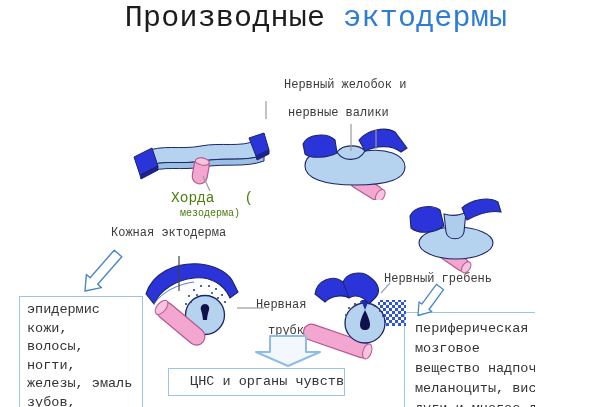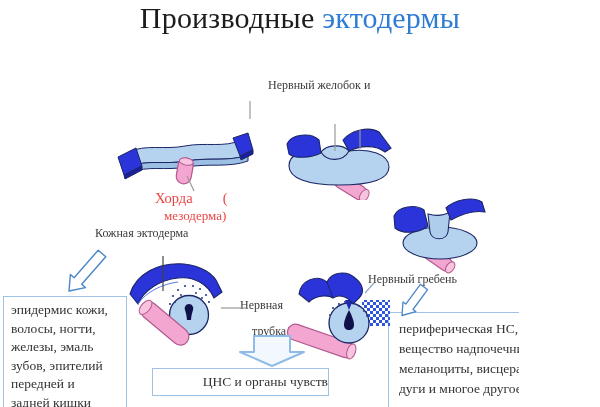--- a/index.html
+++ b/index.html
@@ -1,31 +1,31 @@
 <!DOCTYPE html>
 <html><head>
 <meta charset="utf-8">
 <style>
   html,body{margin:0;padding:0;background:#fff;}
   .slide{
     position:relative;width:519px;height:407px;background:#ffffff;
-    font-family:Liberation Serif, serif;overflow:hidden;
+    font-family:Liberation Mono, monospace;overflow:hidden;margin-left:16px;
   }
   .title{
     position:absolute;left:0;top:1px;width:600px;text-align:center;
     font-size:30px;font-weight:400;color:#1c1c1c;letter-spacing:0.2px;
   }
   .title .accent{color:#2e7cd6;}
   .lbl{
     position:absolute;font-size:12px;color:#3a3a3a;white-space:nowrap;
   }
-  .orange{color:#ef4444;}
+  .orange{color:#4d7c0f;}
   .chord{position:absolute;left:155px;top:190px;font-size:14.5px;}
   .chord .paren{margin-left:30px;}
-  .chord-sub{position:absolute;left:164px;top:208px;font-size:13px;}
+  .chord-sub{position:absolute;left:164px;top:208px;font-size:10px;}
   .txtbox{
     position:absolute;border:1.5px solid #9dc3e6;background:#fff;
     font-size:13.5px;color:#333;white-space:pre-line;
   }
   .box-left{left:3px;top:296px;width:108px;height:118px;padding:4px 7px;line-height:18.6px;}
   .box-right{left:388px;top:312px;width:202px;height:100px;padding:6px 10px;line-height:20px;}
   .box-cns{left:152px;top:368px;width:175px;height:26px;line-height:26px;text-align:right;white-space:nowrap;}
   .stage{position:absolute;}
   svg{display:block;}
   .overlay{position:absolute;left:0;top:0;pointer-events:none;}
@@ -33,20 +33,21 @@
 </head>
 <body>
 
 <div class="slide">
 
   <div class="title">
     <span>Производные </span><span class="accent">эктодермы</span>
   </div>
 
   <div class="lbl" style="left:268px;top:78px;">Нервный желобок и</div>
+  <div class="lbl" style="left:272px;top:106px;">нервные валики</div>
 
   <div class="lbl chord orange">
     <span>Хорда</span><span class="paren">(</span>
   </div>
   <div class="lbl chord-sub orange">мезодерма)</div>
 
   <div class="lbl" style="left:95px;top:226px;">Кожная эктодерма</div>
   <div class="lbl" style="left:368px;top:272px;">Нервный гребень</div>
   <div class="lbl" style="left:240px;top:298px;">Нервная</div>
   <div class="lbl" style="left:252px;top:324px;">трубка</div>

